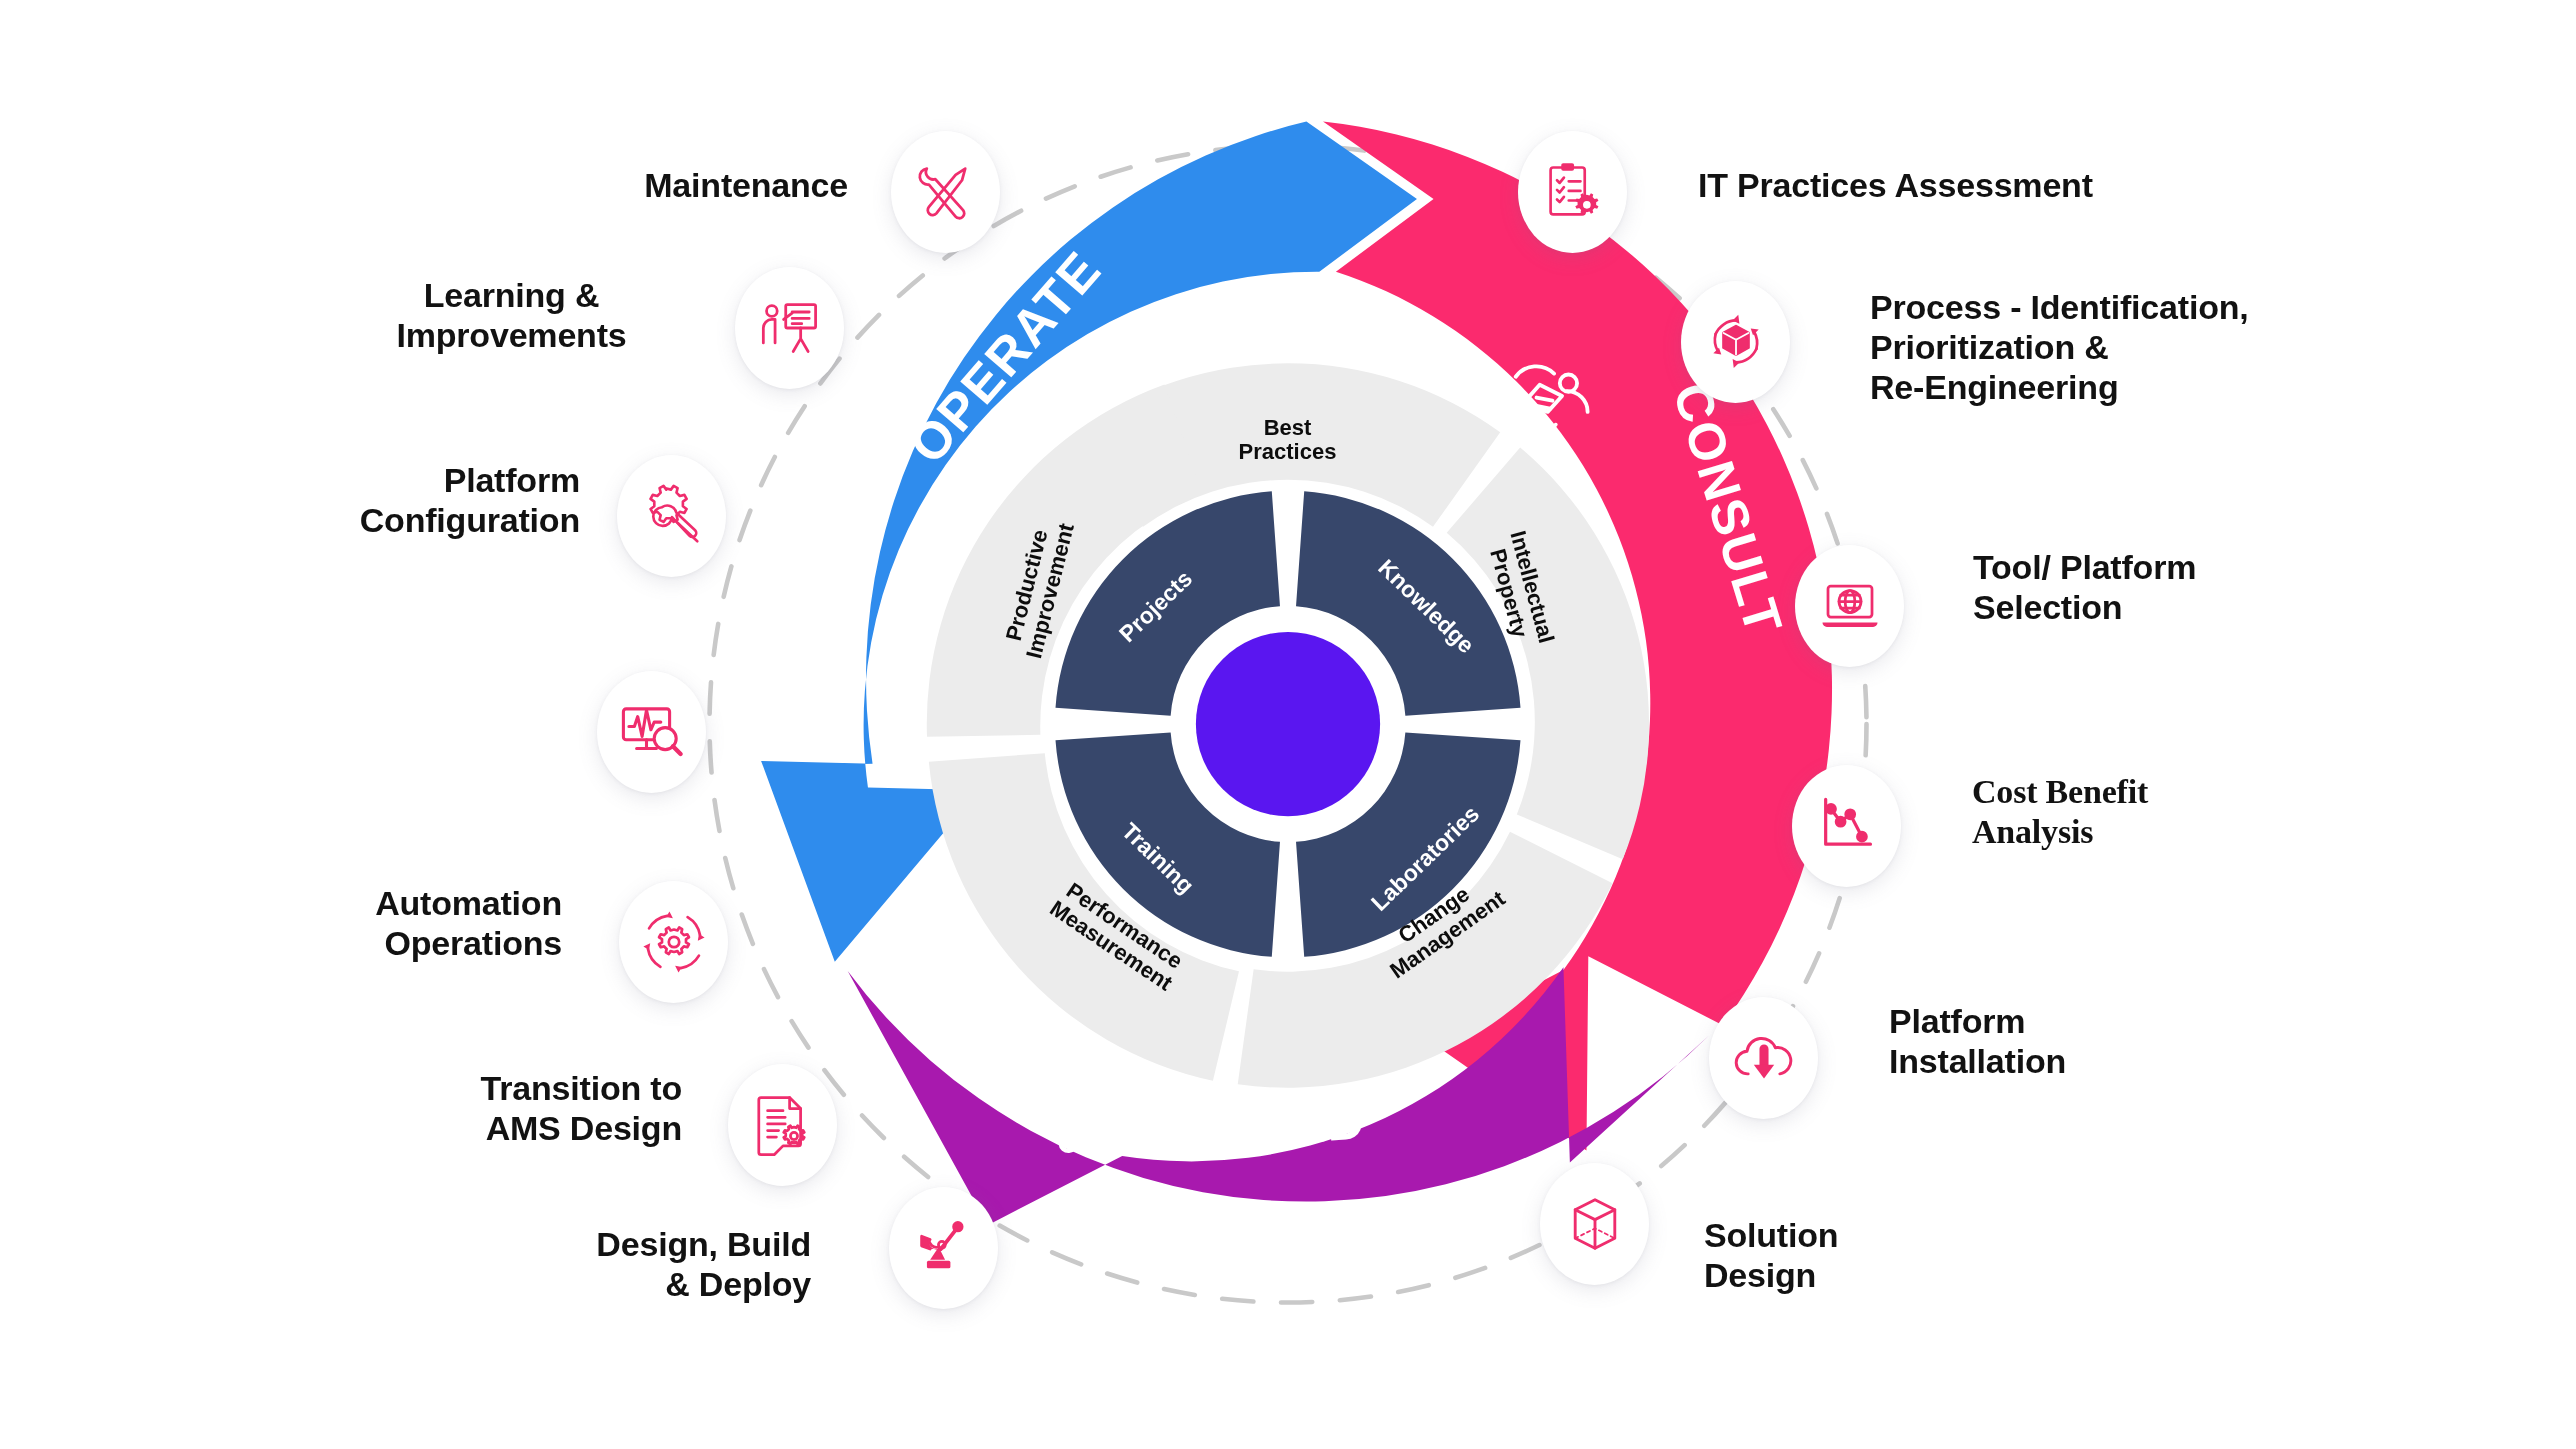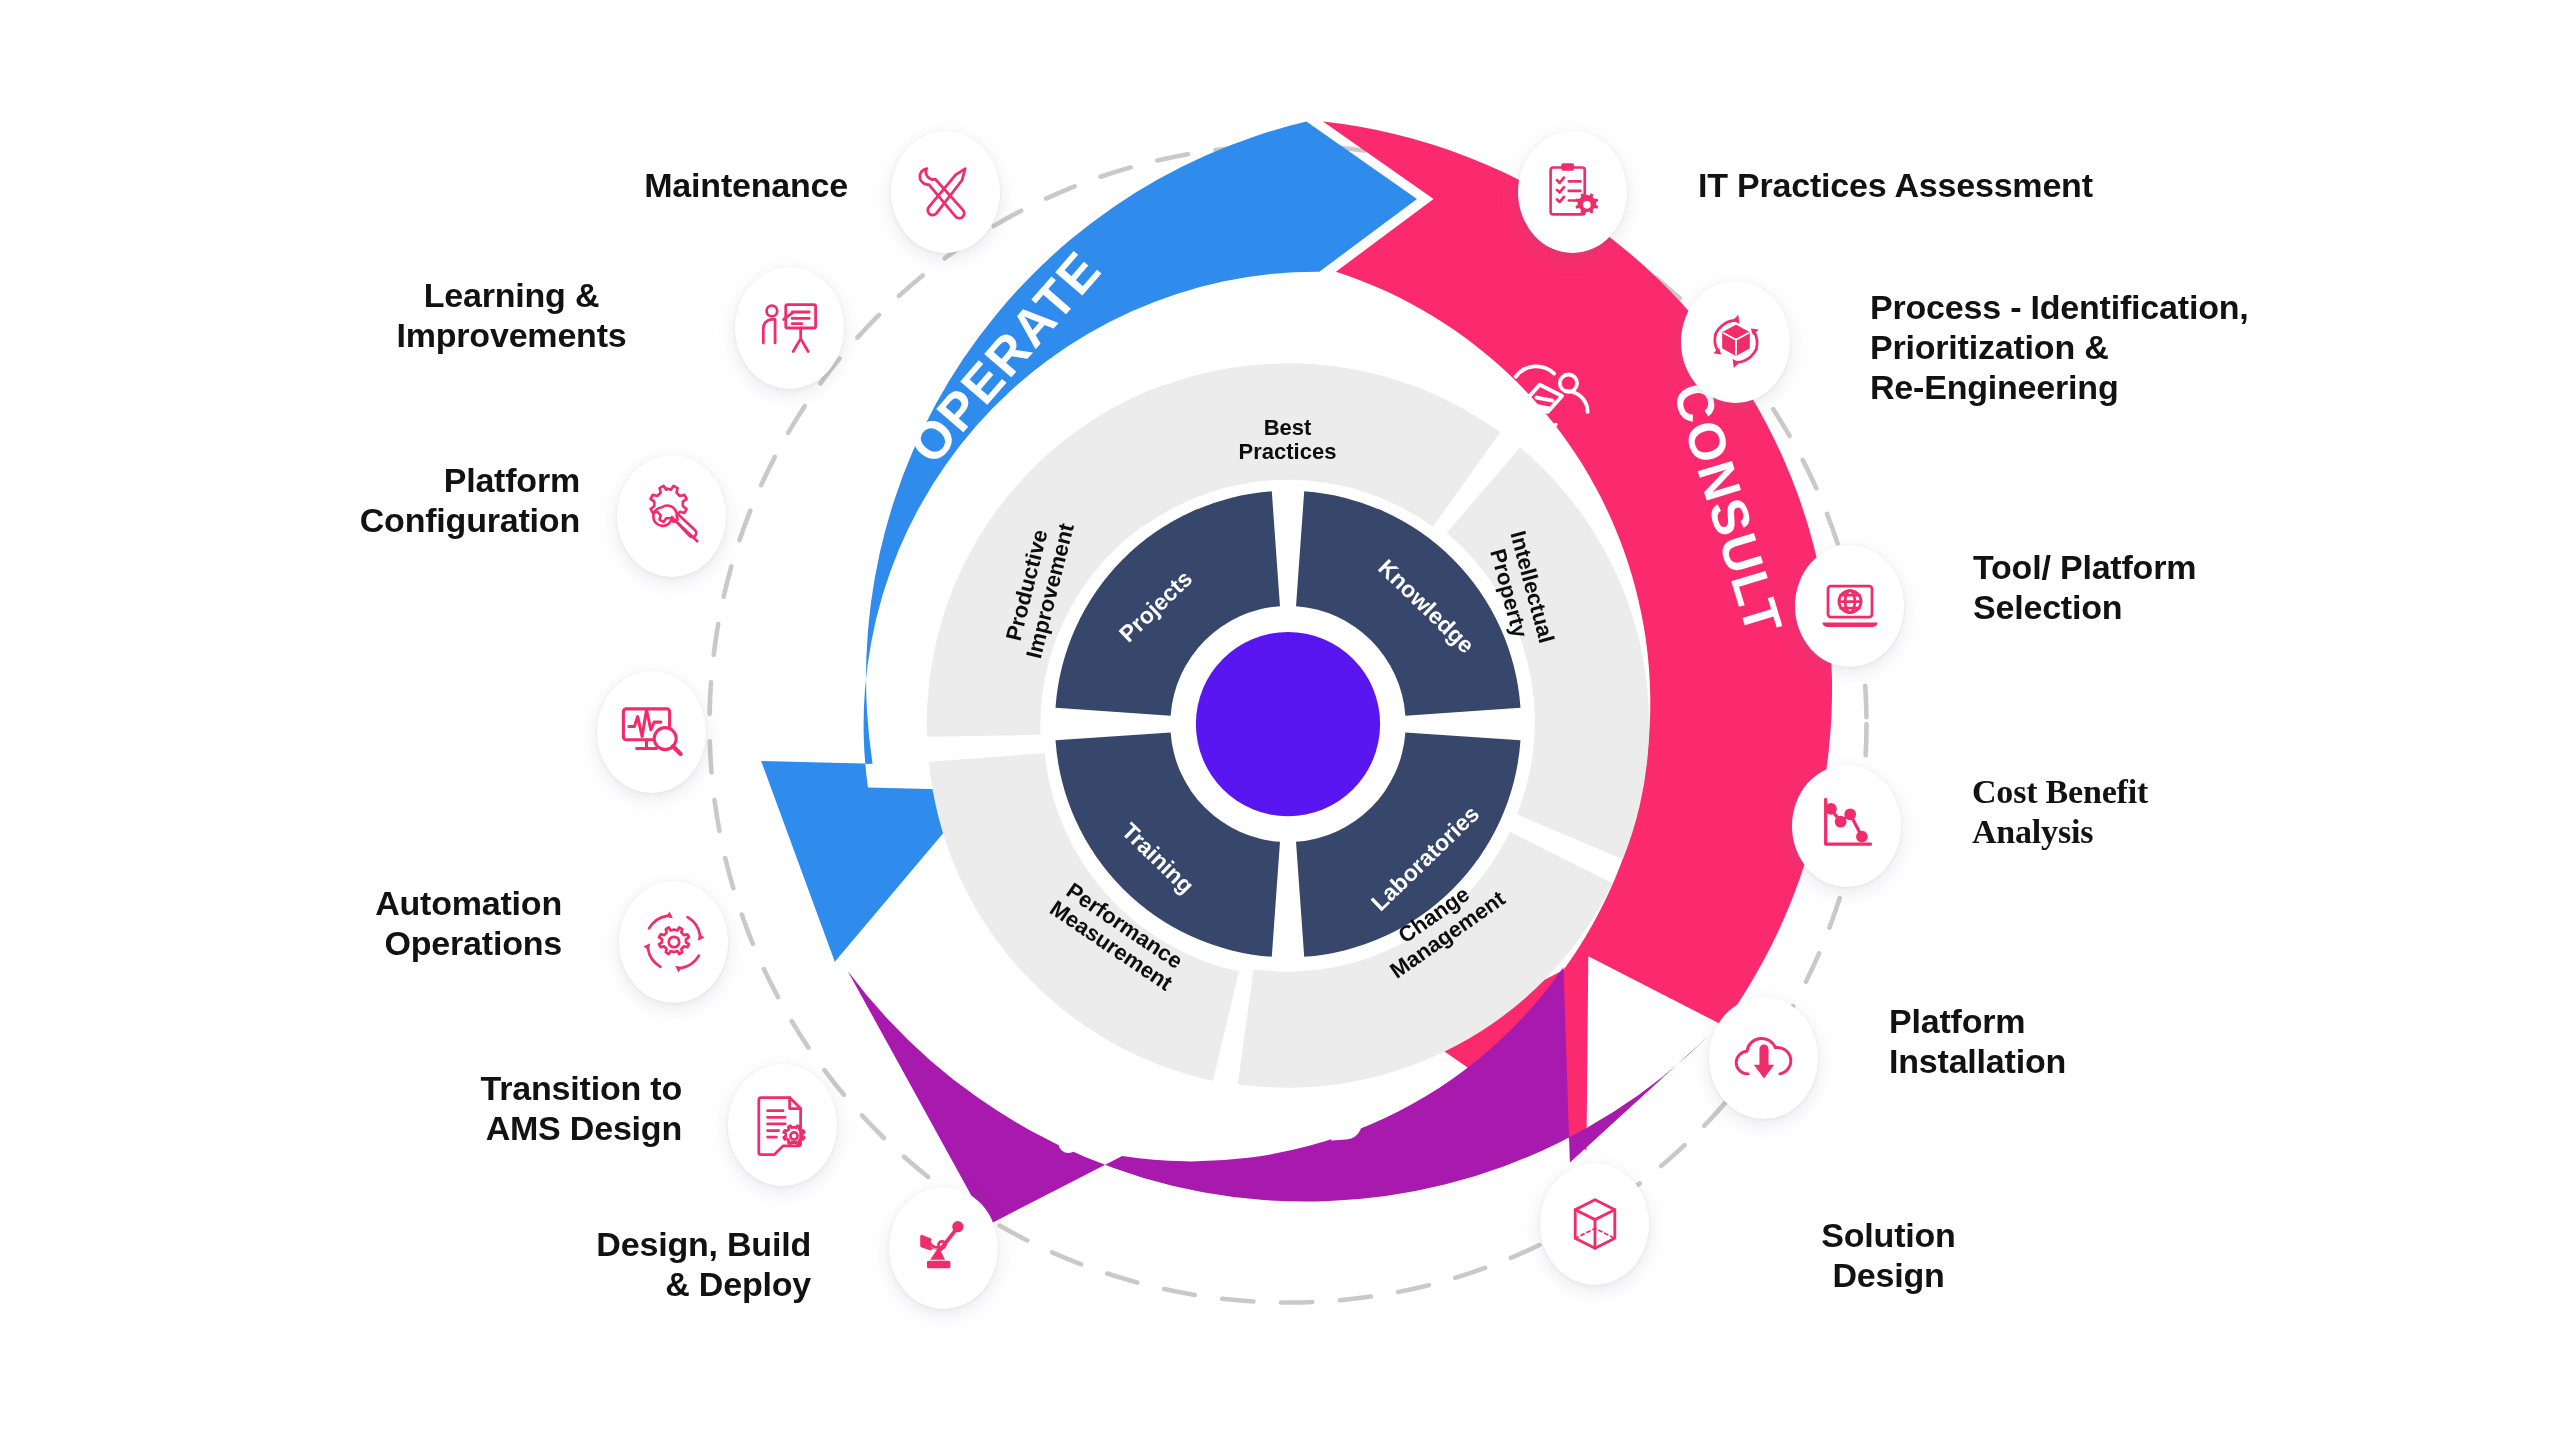--- a/index.html
+++ b/index.html
@@ -365,17 +365,17 @@
 
   <div class="node" style="left:1540px;top:1163px;">
     <svg width="66" height="66" viewBox="0 0 60 60" fill="none" stroke="#ef2d6d" stroke-width="2.6" stroke-linecap="round" stroke-linejoin="round">
       <path d="M12 17 l18 -9 18 9 v26 l-18 9 -18 -9z"></path>
       <path d="M12 17 l18 9 18 -9"></path>
       <path d="M30 26 v26"></path>
       <path d="M12 43 l18 -9 18 9" stroke-dasharray="3 3" stroke-width="1.6"></path>
       <path d="M30 34 v18" stroke-dasharray="3 3" stroke-width="1.6"></path>
     </svg>
   </div>
-  <div class="outer-label l" style="left:1704px;top:1216px;width:369px;text-align:center;">Solution
+  <div class="outer-label l" style="left:1704px;top:1216px;width:369px;">Solution
 Design</div>
 
 </div>
 
 
 </body></html>

